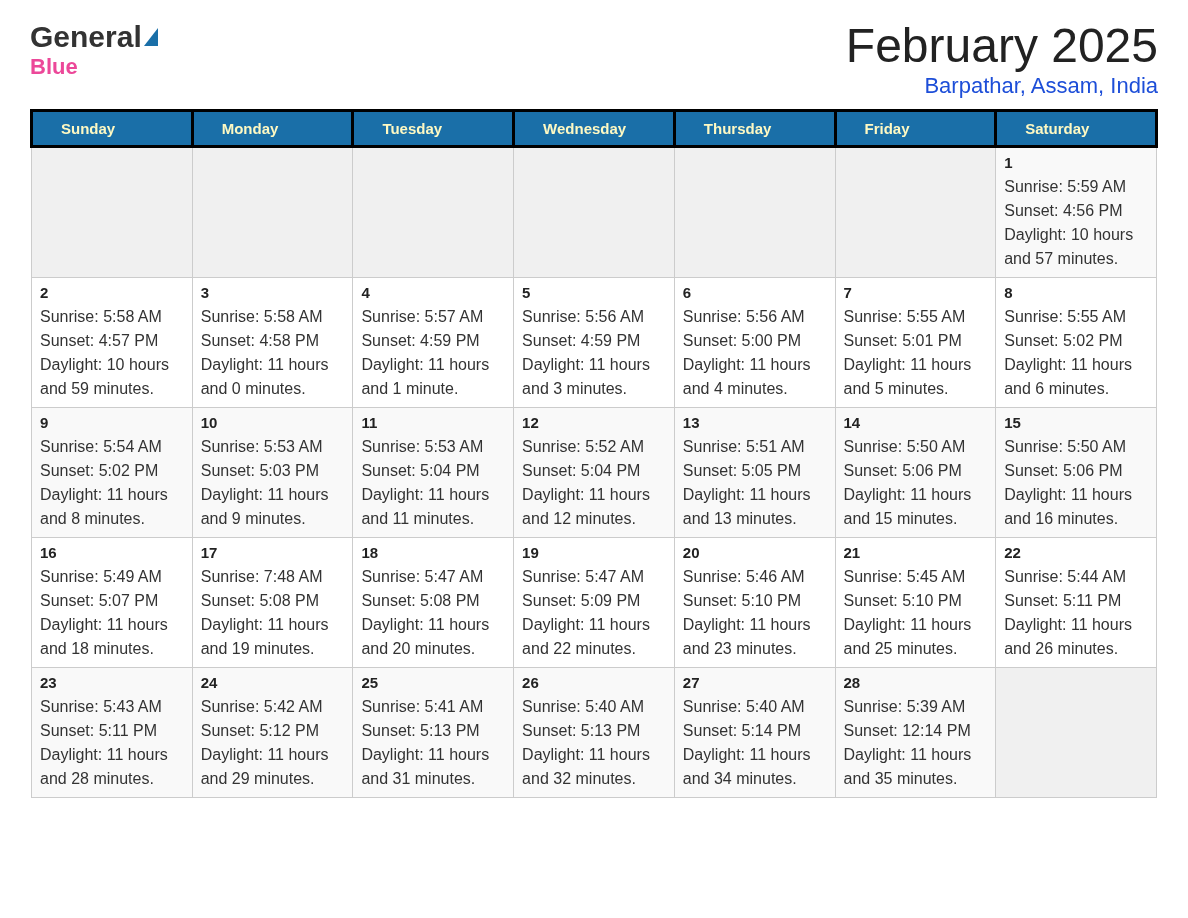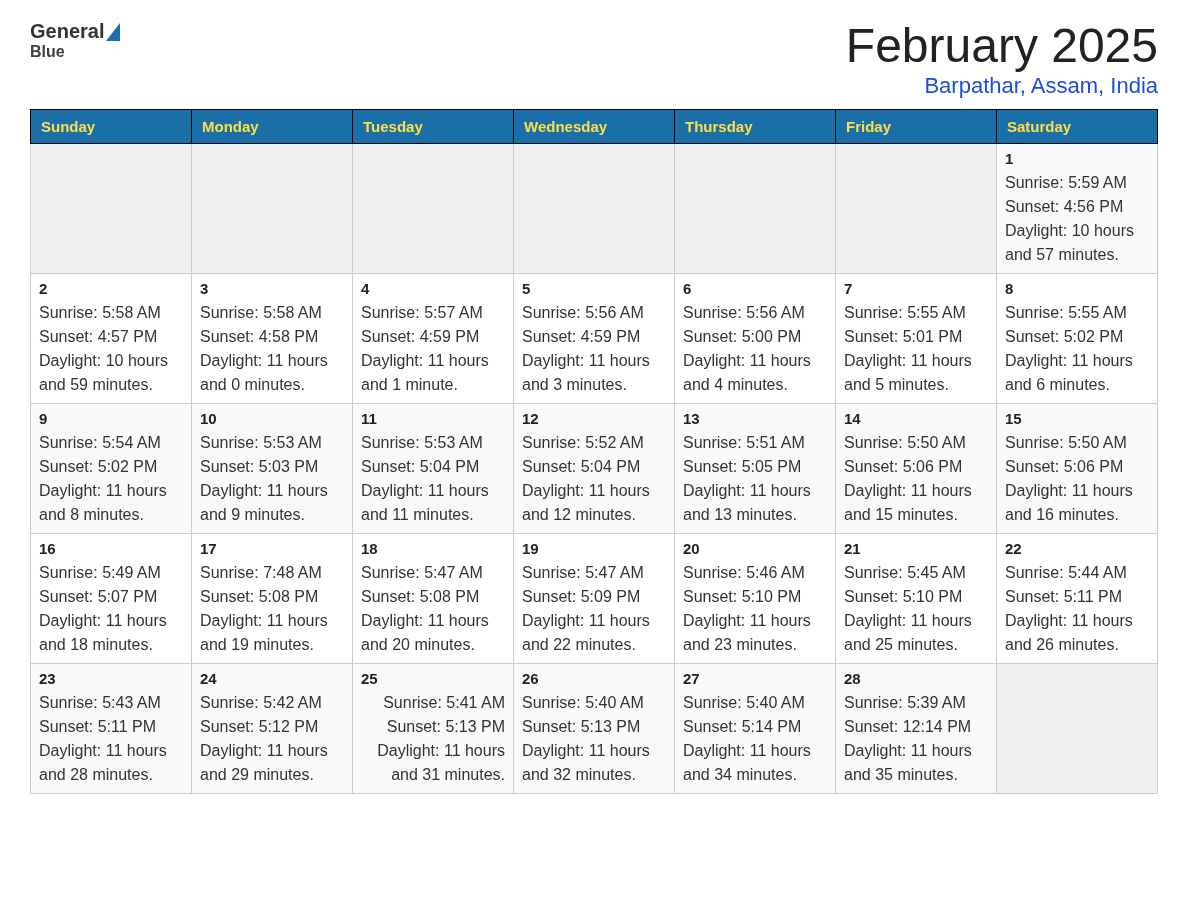--- a/index.html
+++ b/index.html
@@ -10,38 +10,38 @@
       width: 1188px;
       min-height: 918px;
     }
     .header {
       display: flex;
       justify-content: space-between;
       align-items: flex-start;
       margin-bottom: 10px;
     }
     .logo-text-general {
-      font-size: 20px;
+      font-size: 30px;
       font-weight: bold;
       color: #333;
     }
     .logo-triangle {
       width: 0;
       height: 0;
       border-left: 14px solid transparent;
       border-right: 0px solid transparent;
       border-bottom: 18px solid #1a6fa8;
       display: inline-block;
       margin-left: 2px;
       vertical-align: middle;
     }
     .logo-blue {
-      font-size: 16px;
+      font-size: 22px;
       font-weight: bold;
-      color: #404040;
+      color: #ec4899;
     }
     .logo-wrapper {
       display: flex;
       flex-direction: column;
       align-items: flex-start;
     }
     .logo-top-row {
       display: flex;
       align-items: center;
     }
@@ -59,26 +59,26 @@
       font-weight: normal;
       color: #1d4ed8;
     }
     table {
       width: 100%;
       border-collapse: collapse;
       table-layout: fixed;
     }
     thead tr th {
       background-color: #1a6fa8;
-      color: #fde047;
+      color: #fef9c3;
       font-size: 15px;
       font-weight: bold;
-      padding: 8px 10px;
+      padding: 8px 28px;
       text-align: left;
-      border: 1px solid #000000;
+      border: 3px solid #000000;
     }
     tbody tr td {
       border: 1px solid #ccc;
       vertical-align: top;
       padding: 6px 8px;
       font-size: 12px;
       color: #333;
       height: 110px;
     }
     tbody tr td .day-num {
@@ -311,21 +311,21 @@
         </td>
         <td>
           <span class="day-num">24</span>
           <div class="day-info" style="white-space: pre-line;">Sunrise: 5:42 AM
 Sunset: 5:12 PM
 Daylight: 11 hours
 and 29 minutes.</div>
         </td>
         <td>
           <span class="day-num">25</span>
-          <div class="day-info" style="white-space: pre-line; text-align: right;">Sunrise: 5:41 AM
+          <div class="day-info" style="white-space: pre-line;">Sunrise: 5:41 AM
 Sunset: 5:13 PM
 Daylight: 11 hours
 and 31 minutes.</div>
         </td>
         <td>
           <span class="day-num">26</span>
           <div class="day-info" style="white-space: pre-line;">Sunrise: 5:40 AM
 Sunset: 5:13 PM
 Daylight: 11 hours
 and 32 minutes.</div>

